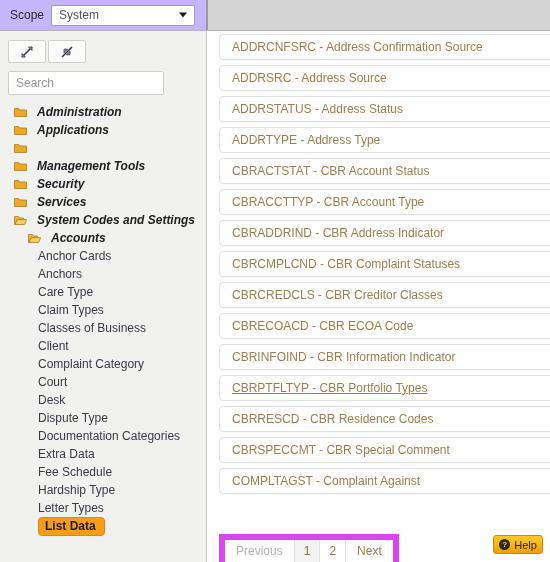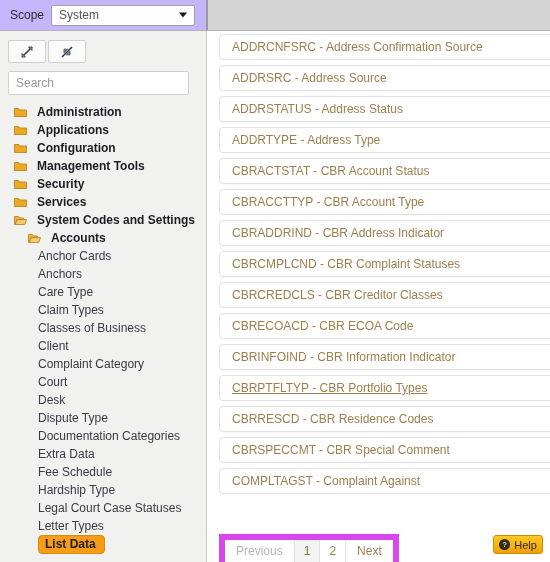--- a/index.html
+++ b/index.html
@@ -96,21 +96,21 @@
     display: flex;
     align-items: center;
     justify-content: center;
     cursor: pointer;
   }
   .tool-btn svg { display: block; }
 
   .tree-search {
     position: absolute;
     left: 8px; top: 40px;
-    width: 181px;
+    width: 156px;
     height: 24px;
     background: #ffffff;
     border: 1px solid #cfcfcb;
     border-radius: 2px;
     box-sizing: border-box;
     font-family: "Liberation Sans", sans-serif;
     font-size: 12px;
     color: #555555;
     padding: 0 7px;
     outline: none;
@@ -137,21 +137,21 @@
     margin-right: 5px;
     display: block;
   }
   .tree-label {
     font-size: 12px;
     color: #2d2d33;
   }
   .tree-node.level0 { padding-left: 14px; }
   .tree-node.level1 { padding-left: 28px; }
   .tree-node.level2 { padding-left: 38px; text-align: center; }
-  .tree-node.bold .tree-label { font-weight: bold; color: #1d1d22; }
+  .tree-node.bold .tree-label { font-weight: bold; color: #1d1d22; font-style: italic; }
   .tree-node.leaf .tree-label { color: #3a3a45; }
   .tree-node.selected {
     padding-left: 0;
   }
   .tree-node.selected .sel-pill {
     margin-left: 38px;
     background: #f79c16;
     border: 1px solid #d98a10;
     border-radius: 4px;
     padding: 1px 8px 1px 6px;
@@ -310,21 +310,20 @@
           </svg>
         </span>
         <span class="tree-label">Applications</span>
       </div>
       <div class="tree-node level0 bold">
         <span style="display: inline-flex; margin-right: 5px;">
           <svg width="13" height="11" viewBox="0 0 13 11" class="folder">
             <path d="M0.5 9.5 L0.5 1.5 L4.6 1.5 L5.9 3 L12.5 3 L12.5 9.5 Z" fill="#eda824" stroke="#b37d12" stroke-width="0.8"></path>
           </svg>
         </span>
-        <span class="tree-label">Configuration</span>
       </div>
       <div class="tree-node level0 bold">
         <span style="display: inline-flex; margin-right: 5px;">
           <svg width="13" height="11" viewBox="0 0 13 11" class="folder">
             <path d="M0.5 9.5 L0.5 1.5 L4.6 1.5 L5.9 3 L12.5 3 L12.5 9.5 Z" fill="#eda824" stroke="#b37d12" stroke-width="0.8"></path>
           </svg>
         </span>
         <span class="tree-label">Management Tools</span>
       </div>
       <div class="tree-node level0 bold">
@@ -395,23 +394,20 @@
         <span class="tree-label">Documentation Categories</span>
       </div>
       <div class="tree-node level2 leaf">
         <span class="tree-label">Extra Data</span>
       </div>
       <div class="tree-node level2 leaf">
         <span class="tree-label">Fee Schedule</span>
       </div>
       <div class="tree-node level2 leaf">
         <span class="tree-label">Hardship Type</span>
-      </div>
-      <div class="tree-node level2 leaf">
-        <span class="tree-label">Legal Court Case Statuses</span>
       </div>
       <div class="tree-node level2 leaf">
         <span class="tree-label">Letter Types</span>
       </div>
       <div class="tree-node level2 bold leaf selected">
         <span class="sel-pill">List Data</span>
       </div>
     </div>
 </div>
 

